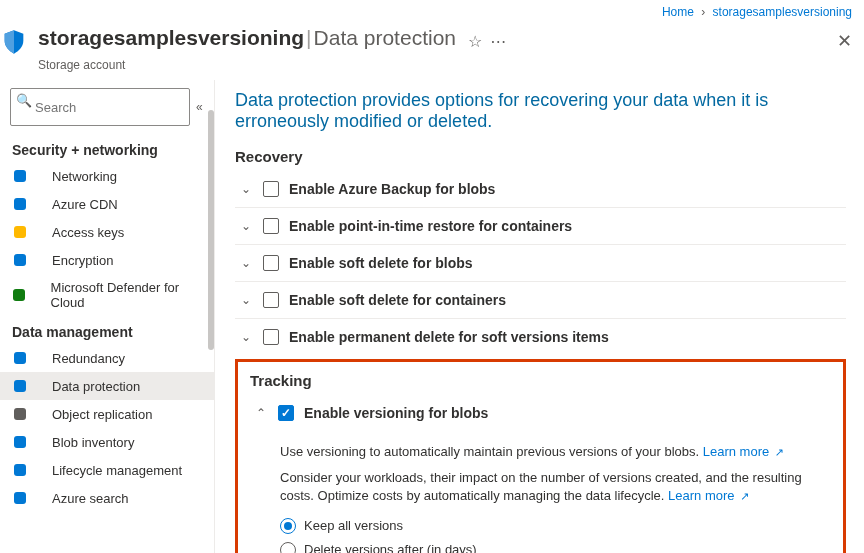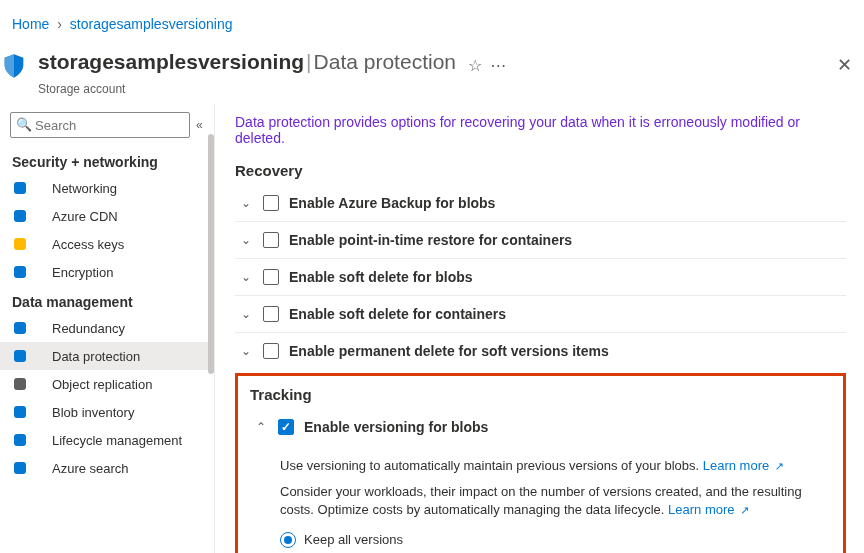--- a/index.html
+++ b/index.html
@@ -1,41 +1,41 @@
 <!DOCTYPE html>
 <html><head>
 <meta charset="utf-8">
 <style>
   * { box-sizing: border-box; margin: 0; padding: 0; }
   body { font-family: "Segoe UI", Arial, sans-serif; font-size: 13px; color: #323130; background: #fff; width: 864px; height: 553px; overflow: hidden; position: relative; }
-  .breadcrumb { padding: 16px 12px; font-size: 14px; }
+  .breadcrumb { padding: 5px 12px; font-size: 12px; text-align: right; }
   .breadcrumb a { color: #0078d4; text-decoration: none; cursor: pointer; }
   .breadcrumb .sep { color: #605e5c; margin: 0 4px; }
   .header { display: flex; align-items: flex-start; padding: 2px 12px 8px 0; position: relative; }
   .header .shield { width: 28px; height: 28px; margin-right: 10px; margin-top: 2px; }
   .header h1 { font-size: 21px; font-weight: 600; color: #323130; }
   .header h1 .sep2 { color: #a19f9d; font-weight: 300; margin: 0 2px; }
   .header h1 .sub { font-weight: 400; color: #605e5c; }
   .header .subtitle { font-size: 12px; color: #605e5c; margin-top: 8px; }
   .header .actions { margin-left: 12px; margin-top: 6px; display: flex; gap: 8px; color: #605e5c; font-size: 16px; }
   .header .close { position: absolute; right: 12px; top: 6px; font-size: 18px; color: #605e5c; cursor: pointer; }
   .layout { display: flex; height: calc(553px - 66px); }
   .sidebar { width: 215px; border-right: 1px solid #edebe9; padding: 8px 0; position: relative; }
   .scroll-ind { position: absolute; right: 0; top: 30px; width: 6px; height: 240px; background: #c8c6c4; border-radius: 3px; }
   .search-wrap { padding: 0 10px 8px 10px; display:flex; align-items:center; }
-  .search { width: 180px; height: 26px; border: 1px solid #8a8886; border-radius: 2px; padding: 0 6px 0 24px; font-size: 13px; background: #fff; }
+  .search { width: 180px; height: 38px; border: 1px solid #8a8886; border-radius: 2px; padding: 0 6px 0 24px; font-size: 13px; background: #fff; }
   .search-rel { position: relative; }
   .search-icon { position: absolute; left: 6px; top: 5px; color: #605e5c; font-size: 13px; }
   .collapse { color: #605e5c; font-size: 12px; margin-left: 6px; cursor:pointer; }
   .nav-section { padding: 8px 12px 4px 12px; font-weight: 600; font-size: 14px; color: #323130; }
   .nav-item { display: flex; align-items: center; padding: 6px 12px; font-size: 13px; cursor: pointer; gap: 24px; }
   .nav-item.active { background: #edebe9; }
   .nav-item .icn { width: 16px; height: 16px; display: inline-flex; align-items:center; justify-content:center; }
   .content { flex: 1; padding: 10px 18px 10px 20px; overflow: auto; position:relative; }
-  .intro { font-size: 14px; color: #6d28d9; margin-bottom: 16px; }
+  .intro { font-size: 18px; color: #0369a1; margin-bottom: 16px; }
   .section-title { font-weight: 600; font-size: 15px; margin: 10px 0 6px 0; }
   .row { display: flex; align-items: center; padding: 10px 4px; border-top: 1px solid #edebe9; gap: 10px; }
   .row.noborder { border-top: none; }
   .chev { width: 14px; color: #605e5c; font-size: 12px; text-align:center; cursor:pointer;}
   .cb { width: 16px; height: 16px; border: 1px solid #605e5c; border-radius: 2px; background:#fff; display:inline-flex; align-items:center; justify-content:center; cursor:pointer; }
   .cb.checked { background: #0078d4; border-color: #0078d4; color: #fff; font-size: 12px; font-weight: bold; }
   .row-label { font-weight: 600; font-size: 14px; }
   .highlight { border: 3px solid #d83b01; padding: 10px 12px 12px 12px; margin-top: 4px; }
   .exp-body { padding: 4px 0 6px 30px; font-size: 13px; color: #323130; }
   .exp-body p { margin: 8px 0; line-height: 1.4; }
@@ -113,20 +113,28 @@
           <span>Access keys</span>
         </div>
         <div class="nav-item">
           <span class="icn">
             <svg width="14" height="14" viewBox="0 0 14 14">
               <rect x="1" y="1" width="12" height="12" rx="3" fill="#0078d4"></rect>
             </svg>
           </span>
           <span>Encryption</span>
         </div>
+        <div class="nav-item">
+          <span class="icn">
+            <svg width="14" height="14" viewBox="0 0 14 14">
+              <rect x="1" y="1" width="12" height="12" rx="3" fill="#107c10"></rect>
+            </svg>
+          </span>
+          <span>Microsoft Defender for Cloud</span>
+        </div>
         <div class="nav-section">Data management</div>
         <div class="nav-item">
           <span class="icn">
             <svg width="14" height="14" viewBox="0 0 14 14">
               <rect x="1" y="1" width="12" height="12" rx="3" fill="#0078d4"></rect>
             </svg>
           </span>
           <span>Redundancy</span>
         </div>
         <div class="nav-item active">

